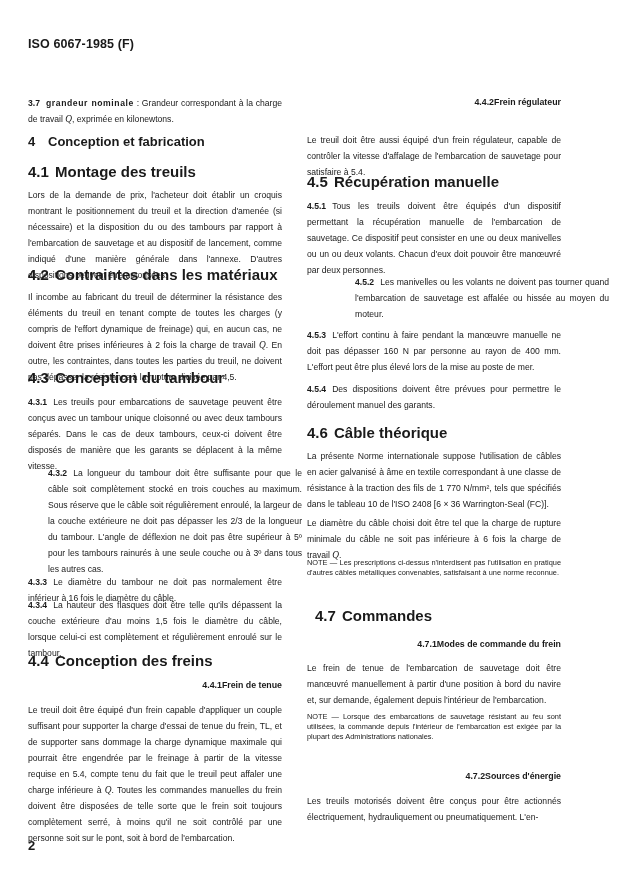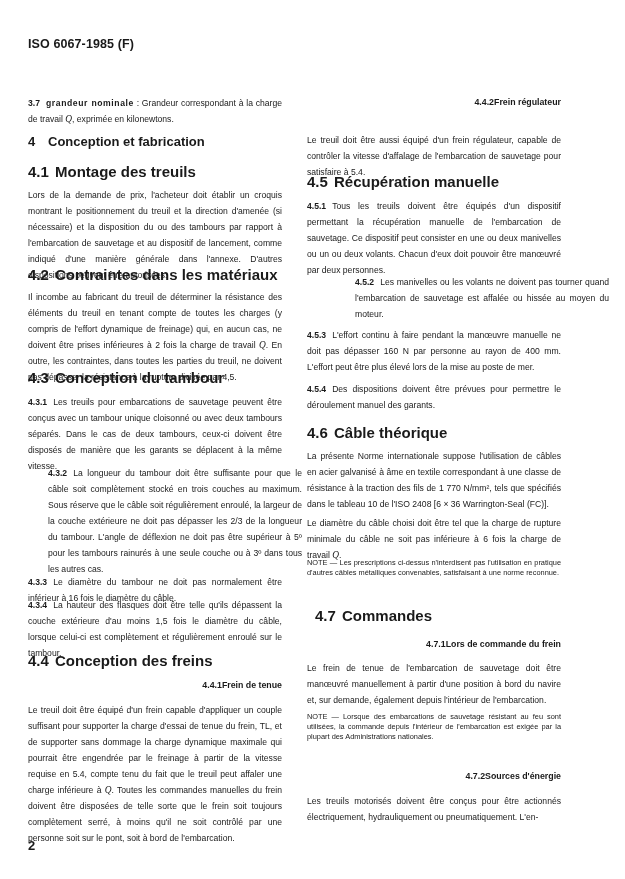--- a/index.html
+++ b/index.html
@@ -120,21 +120,21 @@
 </div>
 <div class="abs col rcol" style="top:558px;">
   <p class="note">NOTE — Les prescriptions ci-dessus n'interdisent pas l'utilisation en pratique d'autres câbles métalliques convenables, satisfaisant à une norme reconnue.</p>
 </div>
 
 <div class="abs col rcol h2" style="top:607px;margin-left:8px;">
   <span class="num">4.7</span><span>Commandes</span>
 </div>
 
 <div class="abs col rcol h3" style="top:639px;">
-  <span class="num">4.7.1</span><span>Lors de commande du frein</span>
+  <span class="num">4.7.1</span><span>Modes de commande du frein</span>
 </div>
 <div class="abs col rcol" style="top:660px;">
   <p>Le frein de tenue de l'embarcation de sauvetage doit être manœuvré manuellement à partir d'une position à bord du navire et, sur demande, également depuis l'intérieur de l'embarcation.</p>
 </div>
 <div class="abs col rcol" style="top:712px;">
   <p class="note">NOTE — Lorsque des embarcations de sauvetage résistant au feu sont utilisées, la commande depuis l'intérieur de l'embarcation est exigée par la plupart des Administrations nationales.</p>
 </div>
 
 <div class="abs col rcol h3" style="top:771px;">
   <span class="num">4.7.2</span><span>Sources d'énergie</span>

